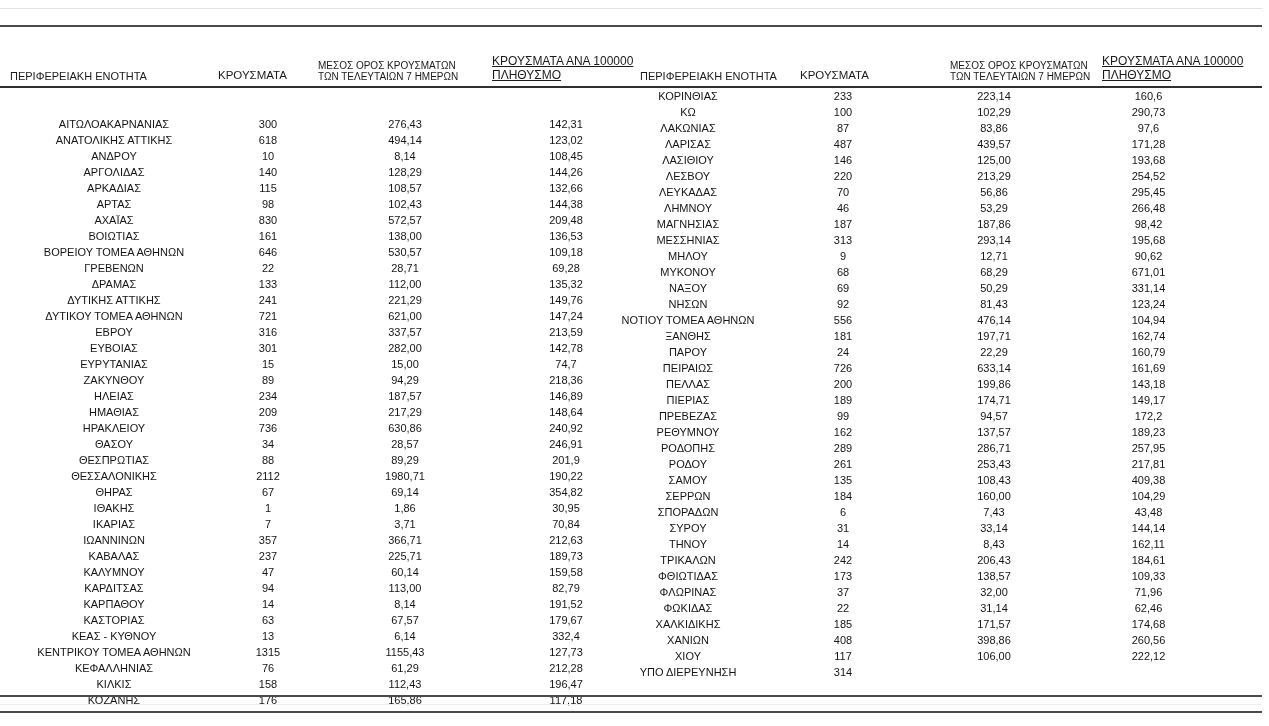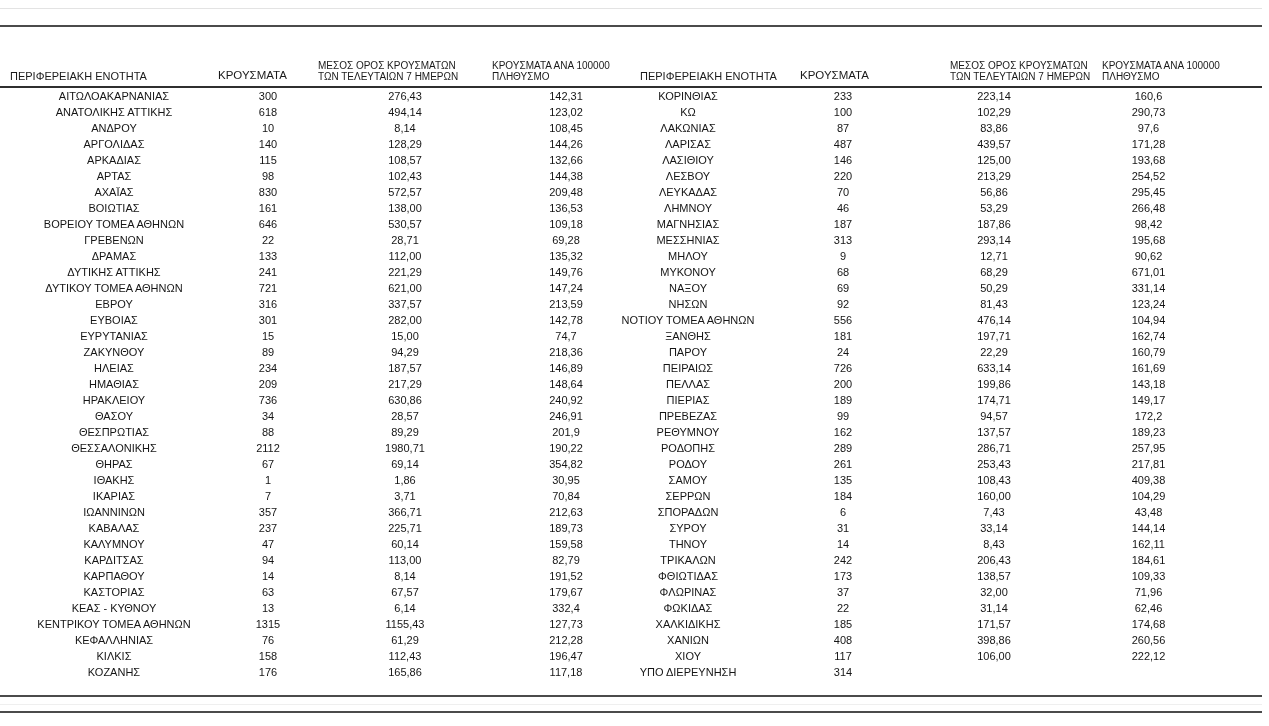--- a/index.html
+++ b/index.html
@@ -23,36 +23,36 @@
   .header-grid {
     position: absolute; top: 46px; left: 10px; width: 1249px; height: 38px;
     display: grid;
     grid-template-columns: 208px 100px 174px 148px 160px 150px 152px 157px;
     align-items: end;
   }
   .hcell { line-height: 1.12; padding-bottom: 2px; color: #1a1a1a; }
   .h-region  { font-size: 11px; }
   .h-cases   { font-size: 11.5px; }
   .h-avg7    { font-size: 10px; }
-  .h-per100k { font-size: 10px; }
+  .h-per100k { font-size: 12px; text-decoration: underline; }
 
   .tbody {
     position: absolute; top: 88px;
     display: grid;
     grid-auto-rows: 16px;
   }
   .tbody-left  { left: 10px;  width: 630px; }
   .tbody-right { left: 608px; width: 619px; }
 
   .trow {
     display: grid;
     align-items: center;
     height: 16px;
   }
-  .tbody-left  .trow { grid-template-columns: 208px 100px 174px 148px; }
+  .tbody-left  .trow { grid-template-columns: 208px 100px 174px 148px; margin-top: 28px; }
   .tbody-right .trow { grid-template-columns: 160px 150px 152px 157px; }
 
   .cell {
     text-align: center;
     font-size: 11px;
     white-space: nowrap;
     overflow: hidden;
     color: #151515;
   }
 </style>

